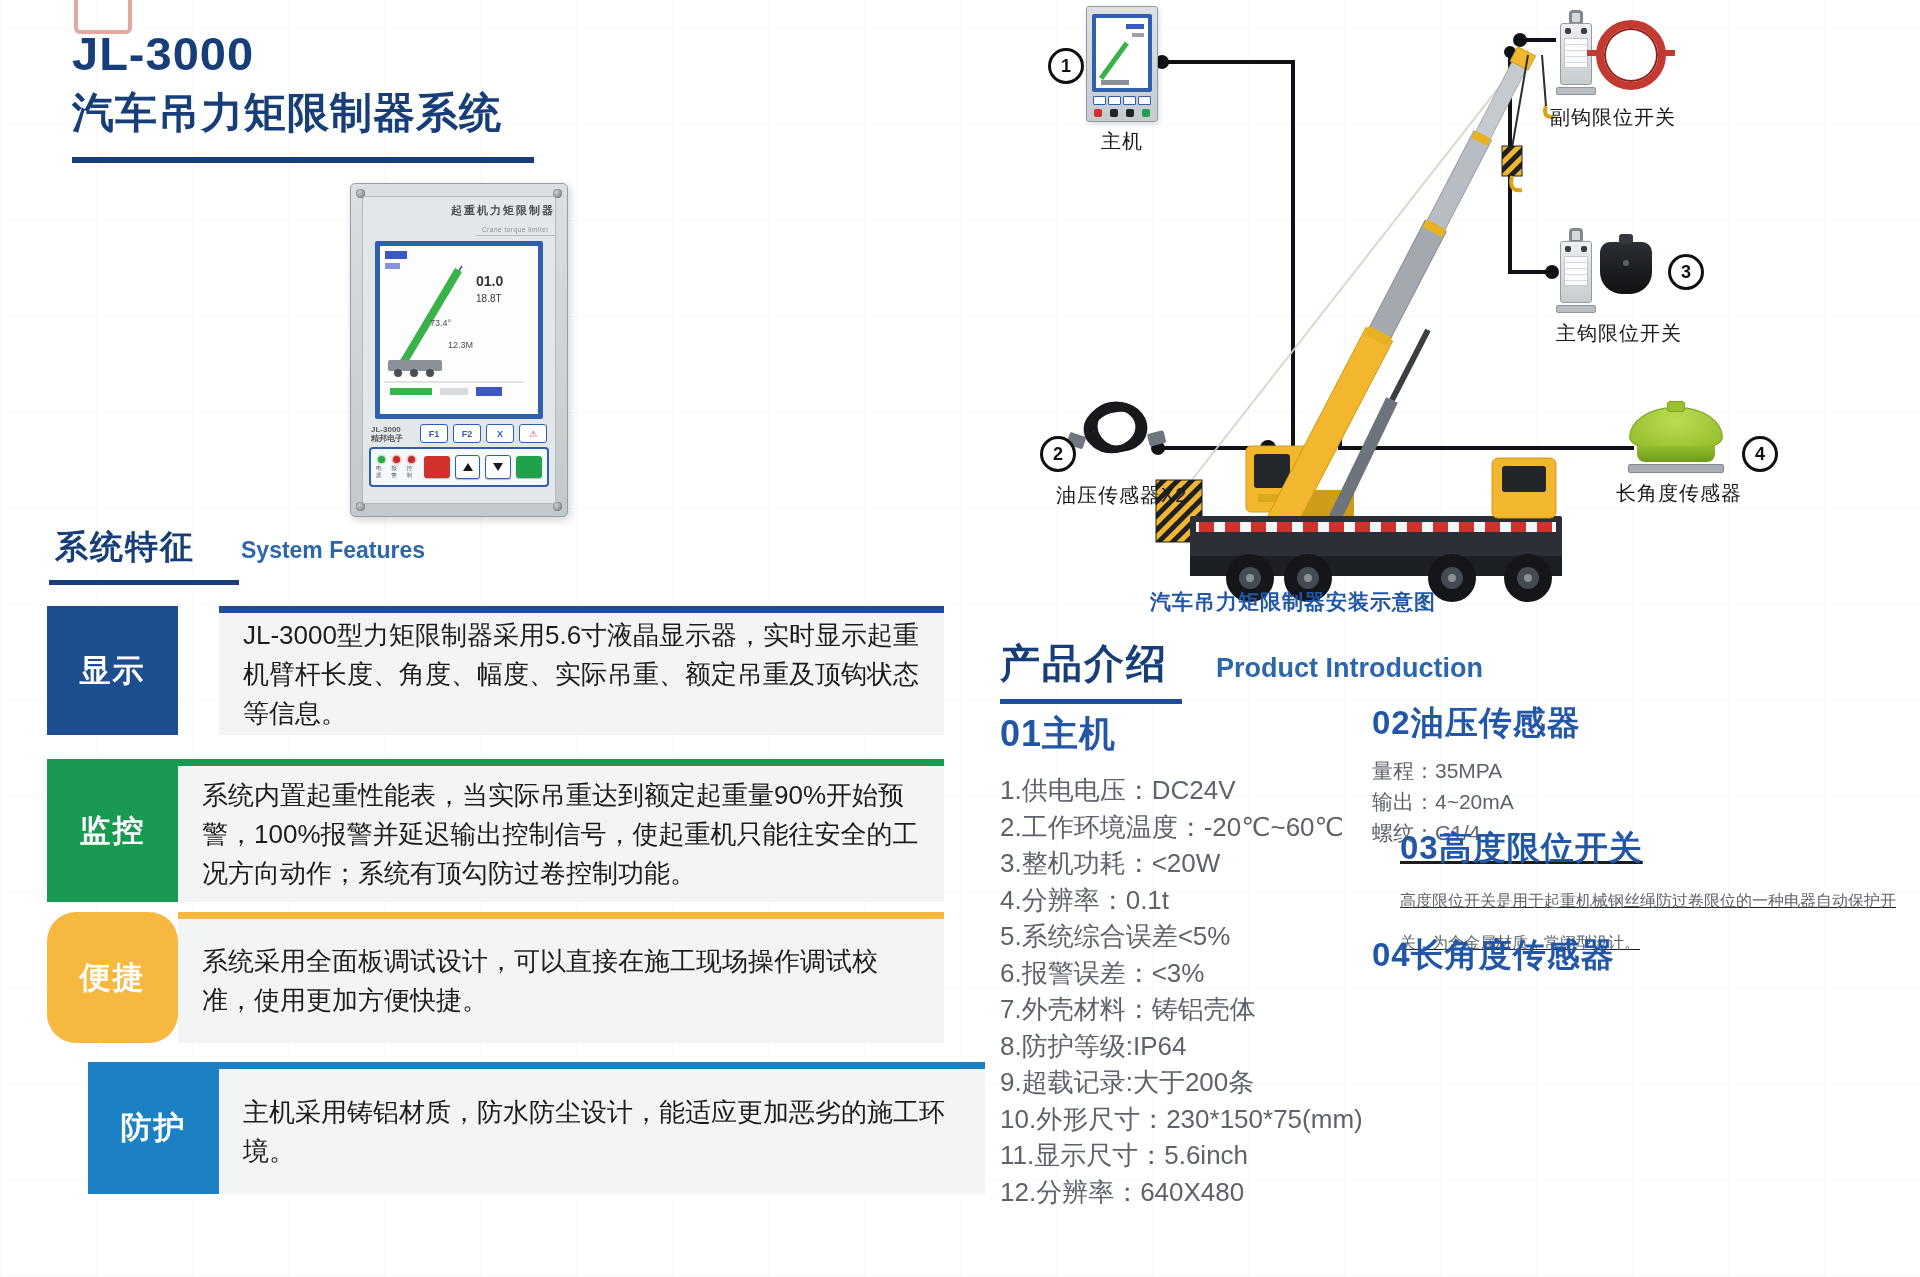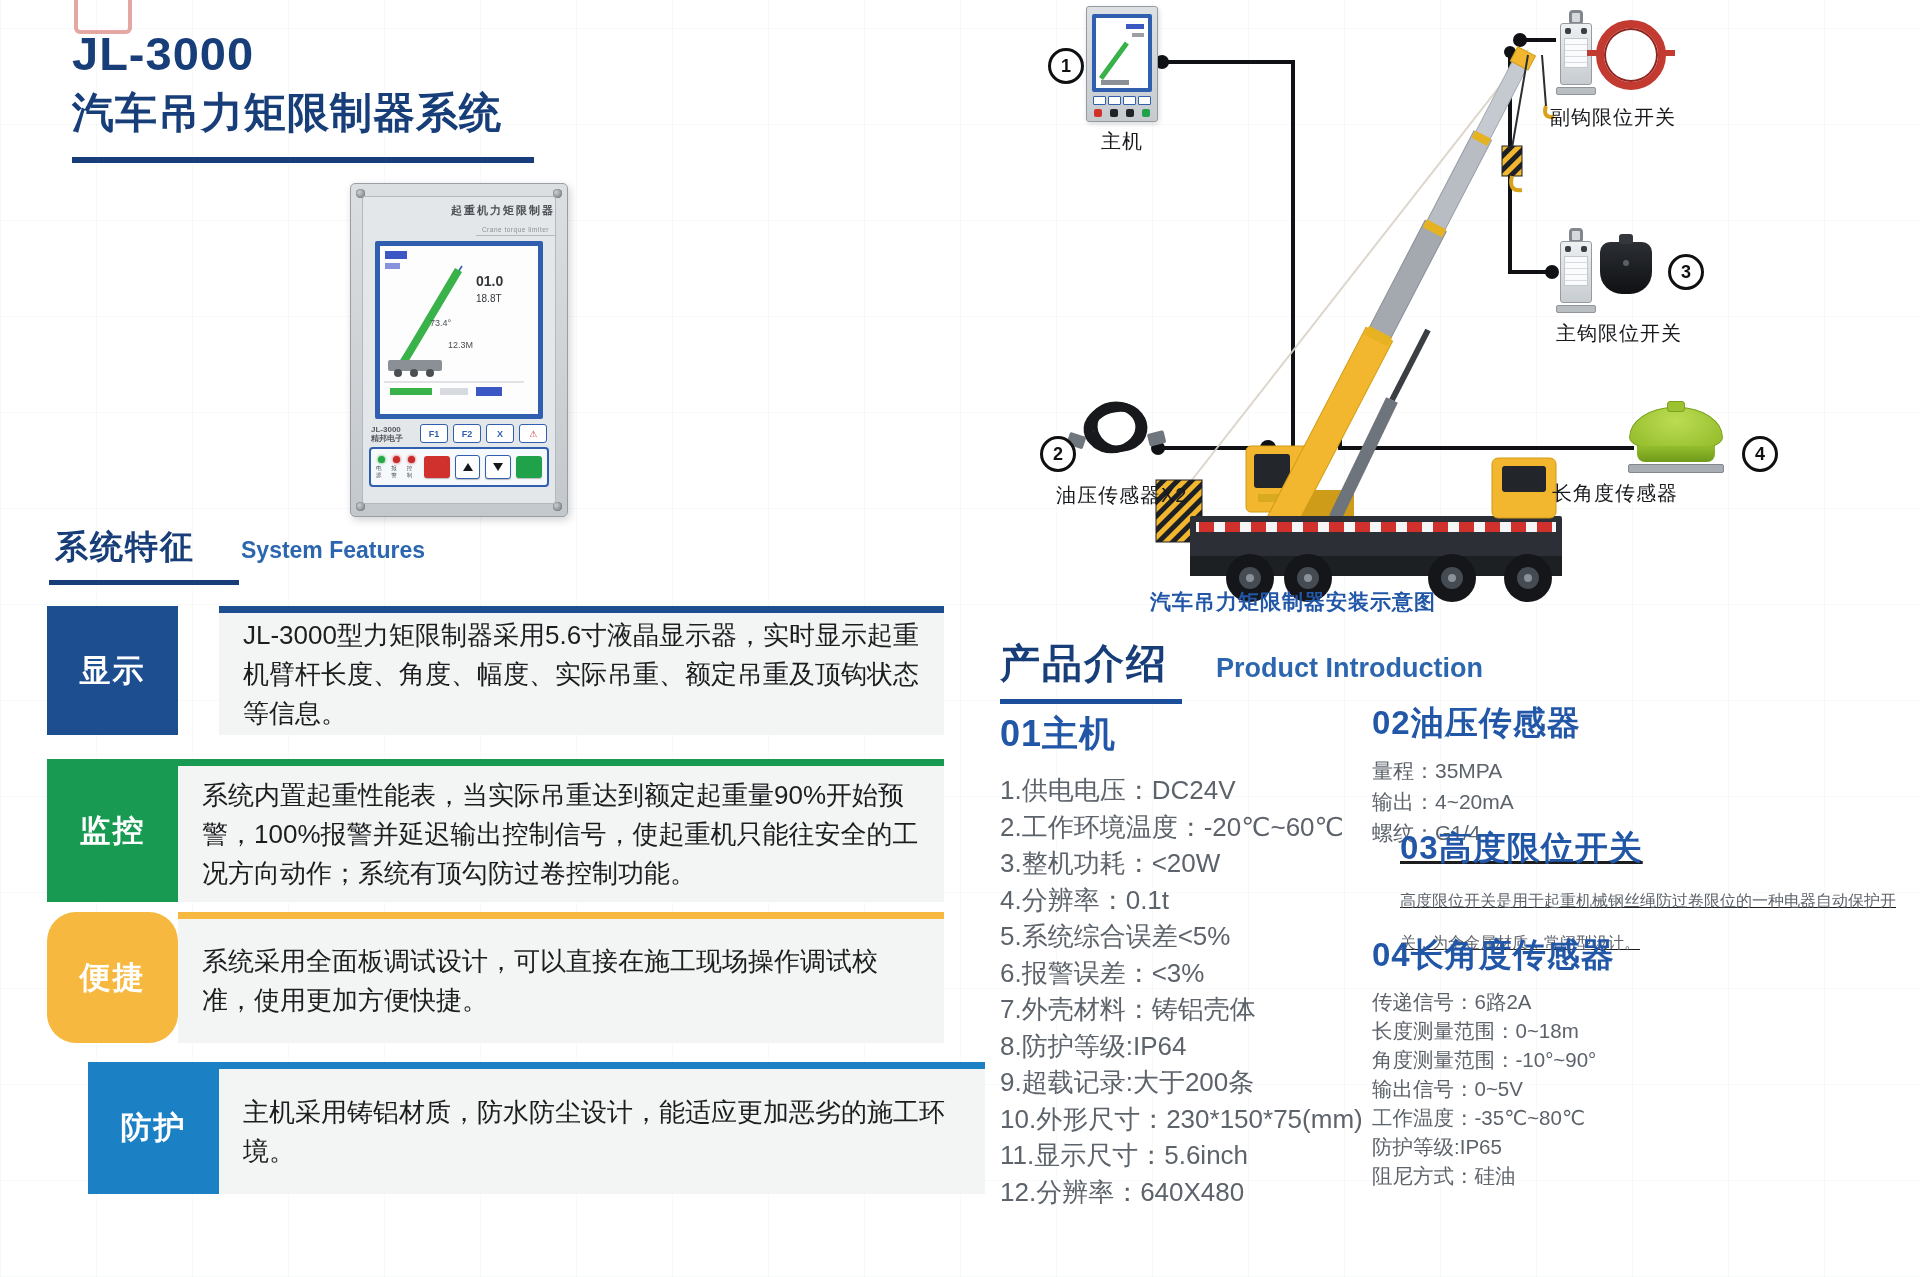--- a/index.html
+++ b/index.html
@@ -409,21 +409,21 @@
 
   <div class="abs num-circle" style="left:1040px;top:436px;">2</div>
   <div class="abs diag-label" style="left:1056px;top:482px;">油压传感器X2</div>
 
   <div class="abs diag-label" style="left:1550px;top:104px;">副钩限位开关</div>
 
   <div class="abs num-circle" style="left:1668px;top:254px;">3</div>
   <div class="abs diag-label" style="left:1556px;top:320px;">主钩限位开关</div>
 
   <div class="abs num-circle" style="left:1742px;top:436px;">4</div>
-  <div class="abs diag-label" style="left:1552px;top:480px;">长角度传感器</div>
+  <div class="abs diag-label" style="left:1616px;top:480px;">长角度传感器</div>
 
   <div class="abs diagram-caption">汽车吊力矩限制器安装示意图</div>
 
   <div class="abs sec-header pi-header">
     <span class="zh">产品介绍</span>
     <span class="en">Product Introduction</span>
   </div>
   <div class="abs pi-underline"></div>
 
   <div class="abs spec spec-1">
@@ -453,24 +453,15 @@
     </div>
   </div>
 
   <div class="abs spec spec-3">
     <h3>03高度限位开关</h3>
     <p>高度限位开关是用于起重机械钢丝绳防过卷限位的一种电器自动保护开关，为全金属材质，常闭型设计。</p>
   </div>
 
   <div class="abs spec spec-4">
     <h3>04长角度传感器</h3>
-    <div class="lines-small">
-      <div>传递信号：6路2A</div>
-      <div>长度测量范围：0~18m</div>
-      <div>角度测量范围：-10°~90°</div>
-      <div>输出信号：0~5V</div>
-      <div>工作温度：-35℃~80℃</div>
-      <div>防护等级:IP65</div>
-      <div>阻尼方式：硅油</div>
-    </div>
   </div>
 
 </div>
 
 </body></html>

